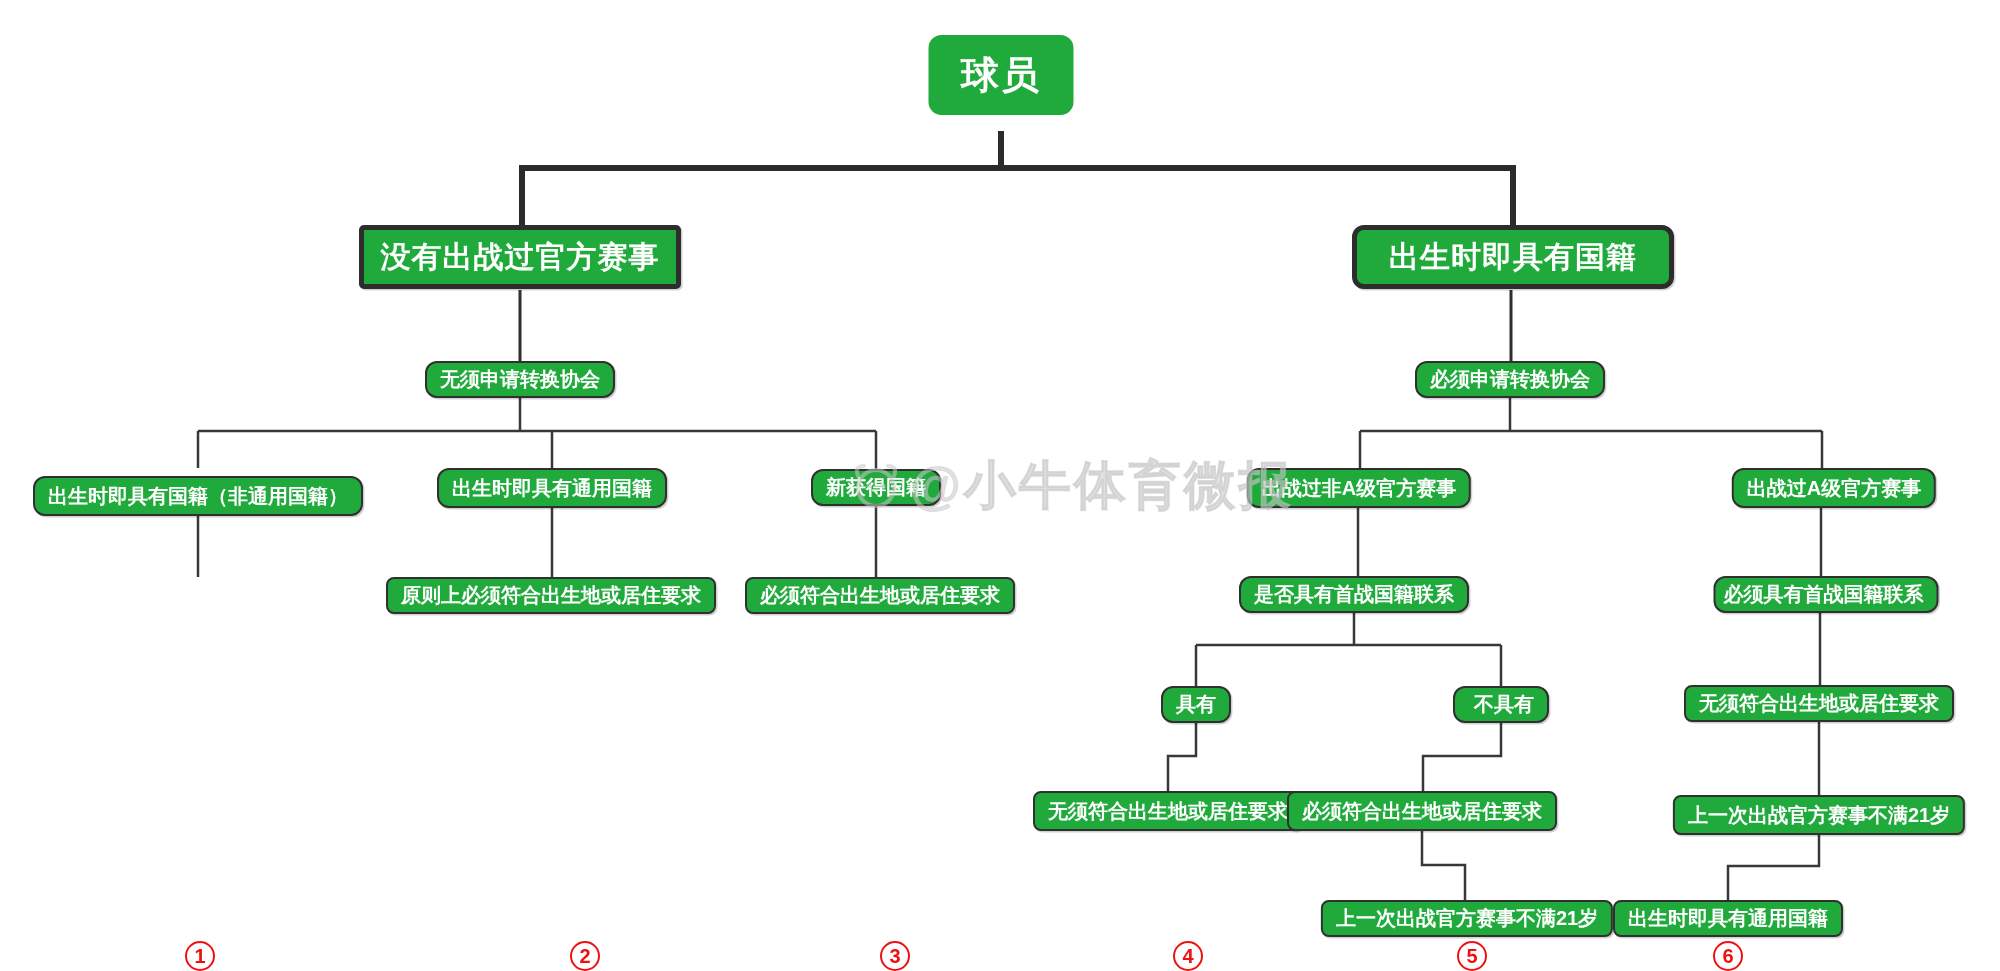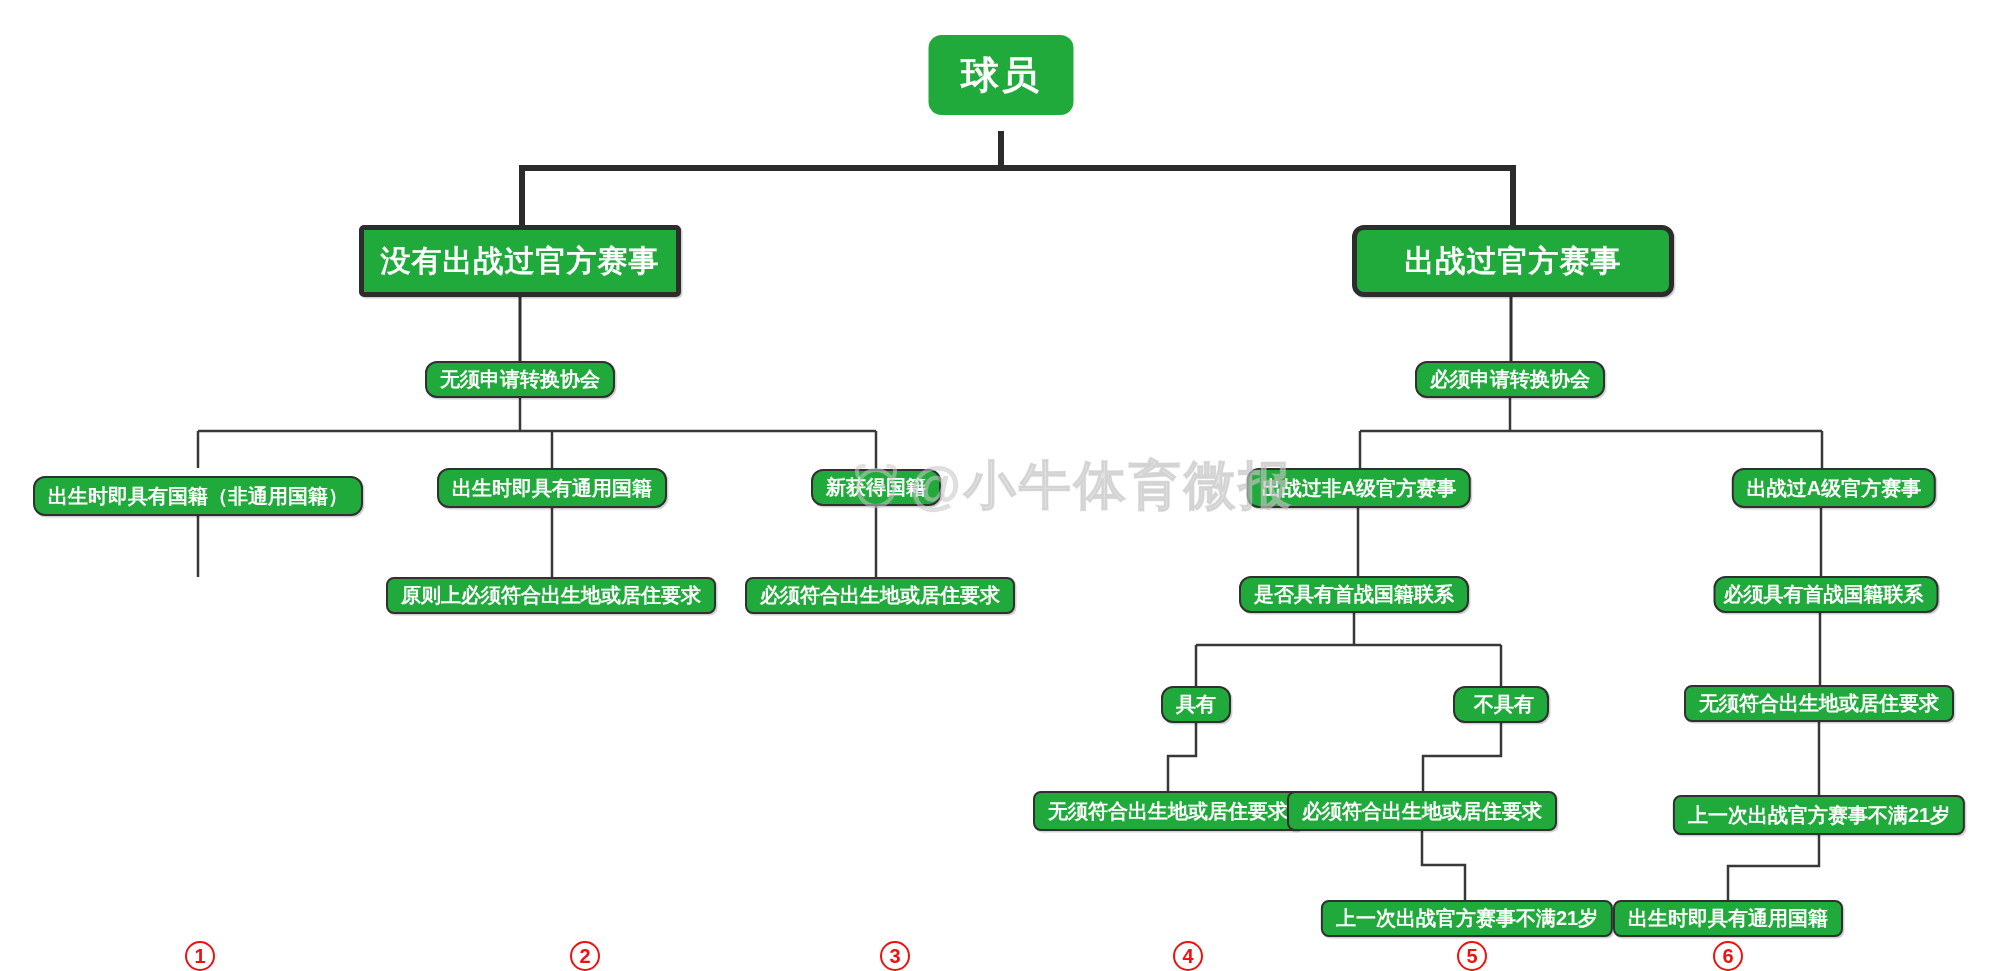--- a/index.html
+++ b/index.html
@@ -15,21 +15,21 @@
     white-space:nowrap;box-sizing:border-box;
     border:2.5px solid #303030;border-radius:8px;
     font-size:20px;padding:0 13px;height:37px;
     box-shadow:1.5px 1.5px 0 rgba(0,0,0,0.18);
   }
   .node.root{
     width:145px;height:80px;font-size:38px;border:none;border-radius:13px;
     box-shadow:none;letter-spacing:2px;
   }
   .node.level1{
-    width:322px;height:72px;font-size:30px;border:5px solid #2d2d2d;
+    width:322px;height:64px;font-size:30px;border:5px solid #2d2d2d;
     letter-spacing:1px;
   }
   .node.sq{border-radius:5px;}
   .node.rd{border-radius:12px;}
   .node.h40{height:40px;}
   .badge{
     position:absolute;z-index:2;transform:translateX(-50%);
     width:30px;height:30px;border:2.5px solid #ee1111;border-radius:50%;
     color:#ee1111;font-weight:bold;font-size:20px;line-height:1;
     display:flex;align-items:center;justify-content:center;box-sizing:border-box;
@@ -71,21 +71,21 @@
   </svg>
 
   <div class="node root" style="left:1001px;top:35px;">
     <span>球员</span>
   </div>
 
   <div class="node level1 sq" style="left:520px;top:225px;">
     <span>没有出战过官方赛事</span>
   </div>
   <div class="node level1 rd" style="left:1513px;top:225px;">
-    <span>出战过官方赛事</span>
+    <span>出生时即具有国籍</span>
   </div>
 
   <div class="node rd" style="left:520px;top:361px;">
     <span>无须申请转换协会</span>
   </div>
   <div class="node rd" style="left:1510px;top:361px;">
     <span>必须申请转换协会</span>
   </div>
 
   <div class="node rd h40" style="left:198px;top:468px;margin-top:8px;">

